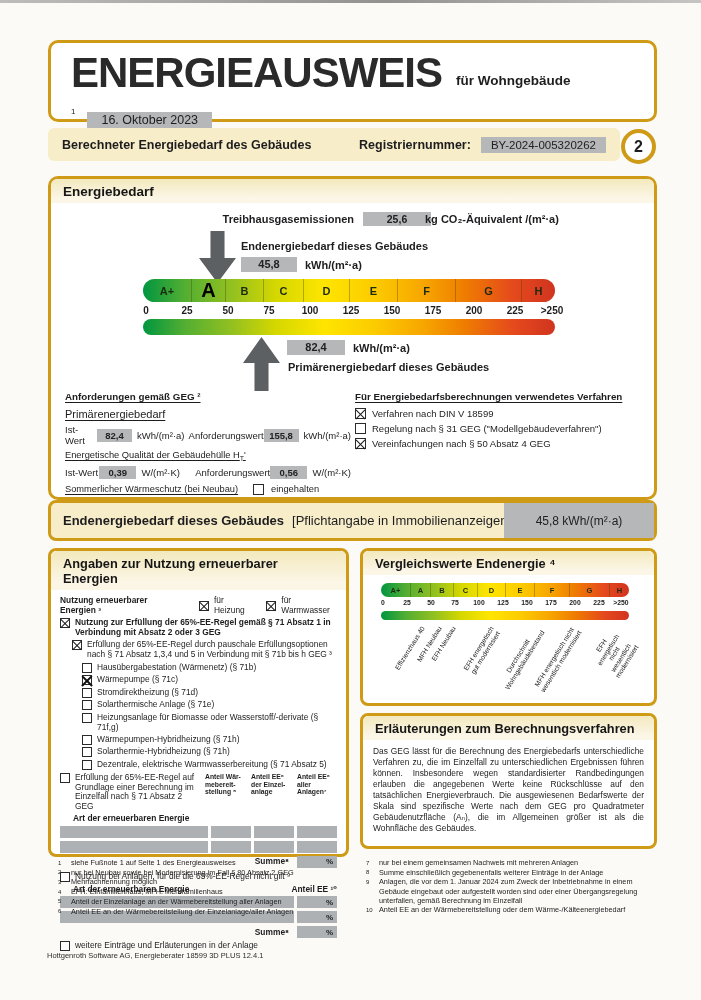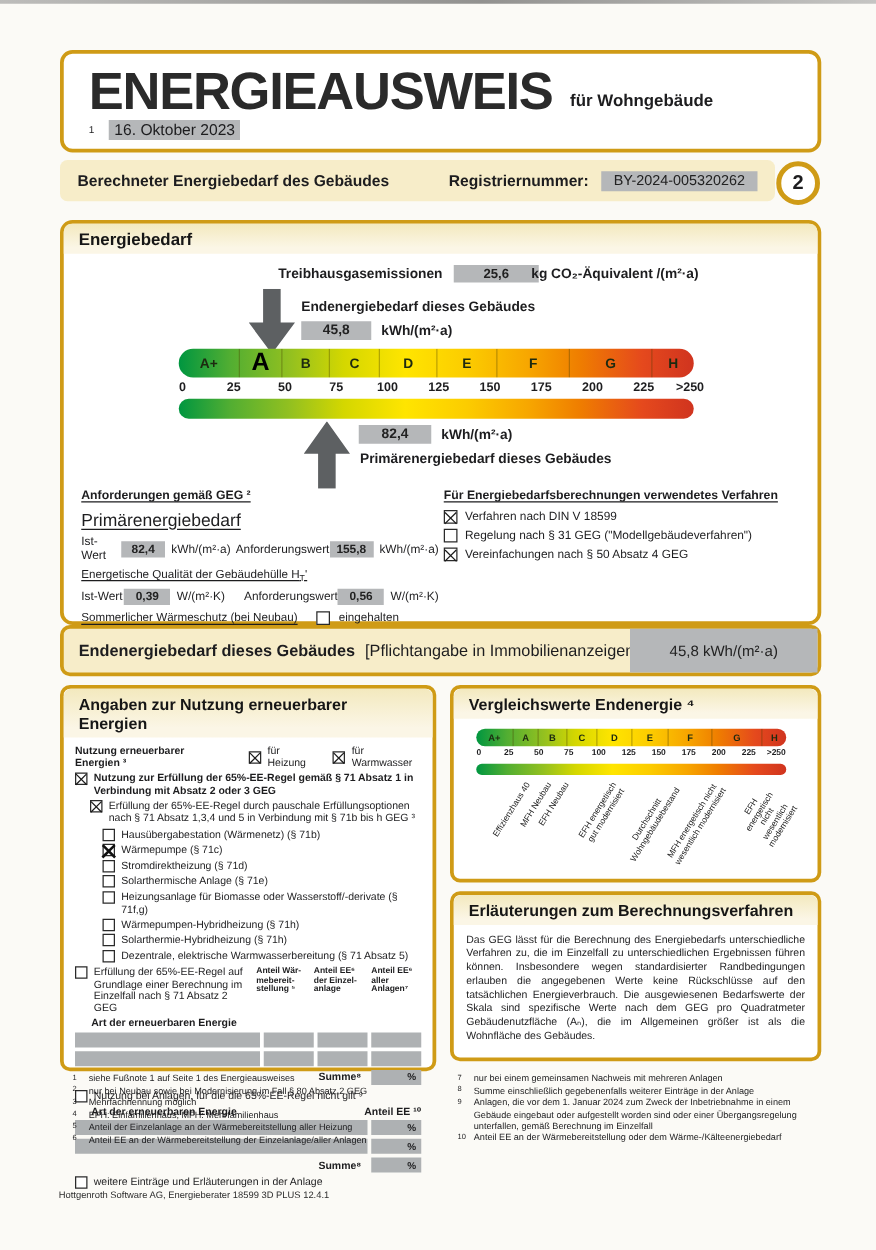--- a/index.html
+++ b/index.html
@@ -15,21 +15,21 @@
   .cb{position:relative;display:inline-block;width:9px;height:9px;border:1px solid #2a2a2a;background:#fff;flex:none;}
   .cb.small{width:8px;height:8px;}
   .cb.checked::before,.cb.checked::after{content:"";position:absolute;left:-2px;right:-2px;top:50%;height:1.3px;background:#1a1a1a;transform:rotate(45deg);}
   .cb.checked::after{transform:rotate(-45deg);}
   .cb.strong::before,.cb.strong::after{height:2.4px;left:-3px;right:-3px;background:#101010;}
   
   .hd-title-row{display:flex;align-items:flex-end;gap:14px;padding:10px 20px 0 20px;}
   .hd-title{font-size:42px;font-weight:bold;letter-spacing:-1px;line-height:40px;color:#2a2a2a;}
   .hd-sub{font-size:13.5px;font-weight:bold;padding-bottom:5px;}
   .hd-law{display:flex;align-items:center;gap:4px;font-size:12.5px;padding:3px 20px 0 20px;}
-  .date-box{background:#b5b7b9;padding:1px 4px;margin-left:8px;font-size:12.5px;}
+  .date-box{background:#b5b7b9;padding:1px 14px;margin-left:8px;font-size:12.5px;margin-top:16px;}
   sup.mark{font-size:8px;vertical-align:top;line-height:10px;}
   
   .grad{background:linear-gradient(90deg,#009640 0%,#52ae32 10%,#95c11f 22%,#d4d700 32%,#ffe500 44%,#fccc00 56%,#f7a600 68%,#ef7d00 78%,#e5491d 90%,#d0341f 100%);}
   .band{position:absolute;display:flex;border-radius:12px;overflow:hidden;}
   .seg{display:flex;align-items:center;justify-content:center;border-left:1px solid rgba(70,60,0,.35);
        font-weight:bold;font-size:11px;color:#1d2a10;box-sizing:border-box;}
   .seg:first-child{border-left:none;}
   .seg.current{font-size:20px;color:#000;}
   .tick{position:absolute;transform:translateX(-50%);font-size:10px;font-weight:bold;}
   .arrow{position:absolute;background:#5d6062;}
@@ -131,21 +131,21 @@
       <div class="band grad" style="left:92px;top:106px;width:412px;height:16px;border-radius:8px;"></div>
 
       <div class="arrow a-up" style="left:192px;top:124px;width:37px;height:54px;"></div>
       <span class="vbox" style="position:absolute;left:236px;top:127px;width:58px;height:15px;font-size:11px;line-height:15px;">82,4</span>
       <span class="b" style="position:absolute;left:302px;top:129px;font-size:11px;">kWh/(m²·a)</span>
       <span class="b" style="position:absolute;left:237px;top:148px;font-size:11px;">Primärenergiebedarf dieses Gebäudes</span>
     </div>
 
     <div style="position:absolute;left:14px;top:212px;width:286px;">
       <div class="b u" style="font-size:9.8px;">Anforderungen gemäß GEG ²</div>
-      <div class="u" style="font-size:14px;margin-top:6px;">Primärenergiebedarf</div>
+      <div class="u" style="font-size:11px;margin-top:6px;">Primärenergiebedarf</div>
       <div class="req-row">
         <span style="width:44px;">Ist-Wert</span>
         <span class="vbox">82,4</span>
         <span style="margin-left:5px;width:64px;">kWh/(m²·a)</span>
         <span style="margin-left:4px;width:84px;">Anforderungswert</span>
         <span class="vbox">155,8</span>
         <span style="margin-left:5px;">kWh/(m²·a)</span>
       </div>
       <div class="u" style="font-size:9.3px;margin-top:3px;"><span>Energetische Qualität der Gebäudehülle H</span><sub style="font-size:7px;">T</sub><span>'</span></div>
       <div class="req-row">
@@ -365,21 +365,21 @@
     <div class="fn-item">
         <span class="fn-num">3</span>
         <span>Mehrfachnennung möglich</span>
       </div>
     <div class="fn-item">
         <span class="fn-num">4</span>
         <span>EFH: Einfamilienhaus, MFH: Mehrfamilienhaus</span>
       </div>
     <div class="fn-item">
         <span class="fn-num">5</span>
-        <span>Anteil der Einzelanlage an der Wärmebereitstellung aller Heizung</span>
+        <span>Anteil der Einzelanlage an der Wärmebereitstellung aller Anlagen</span>
       </div>
     <div class="fn-item">
         <span class="fn-num">6</span>
         <span>Anteil EE an der Wärmebereitstellung der Einzelanlage/aller Anlagen</span>
       </div>
   </div>
   <div class="fn" style="left:366px;top:858px;width:292px;">
     <div class="fn-item">
         <span class="fn-num">7</span>
         <span>nur bei einem gemeinsamen Nachweis mit mehreren Anlagen</span>

